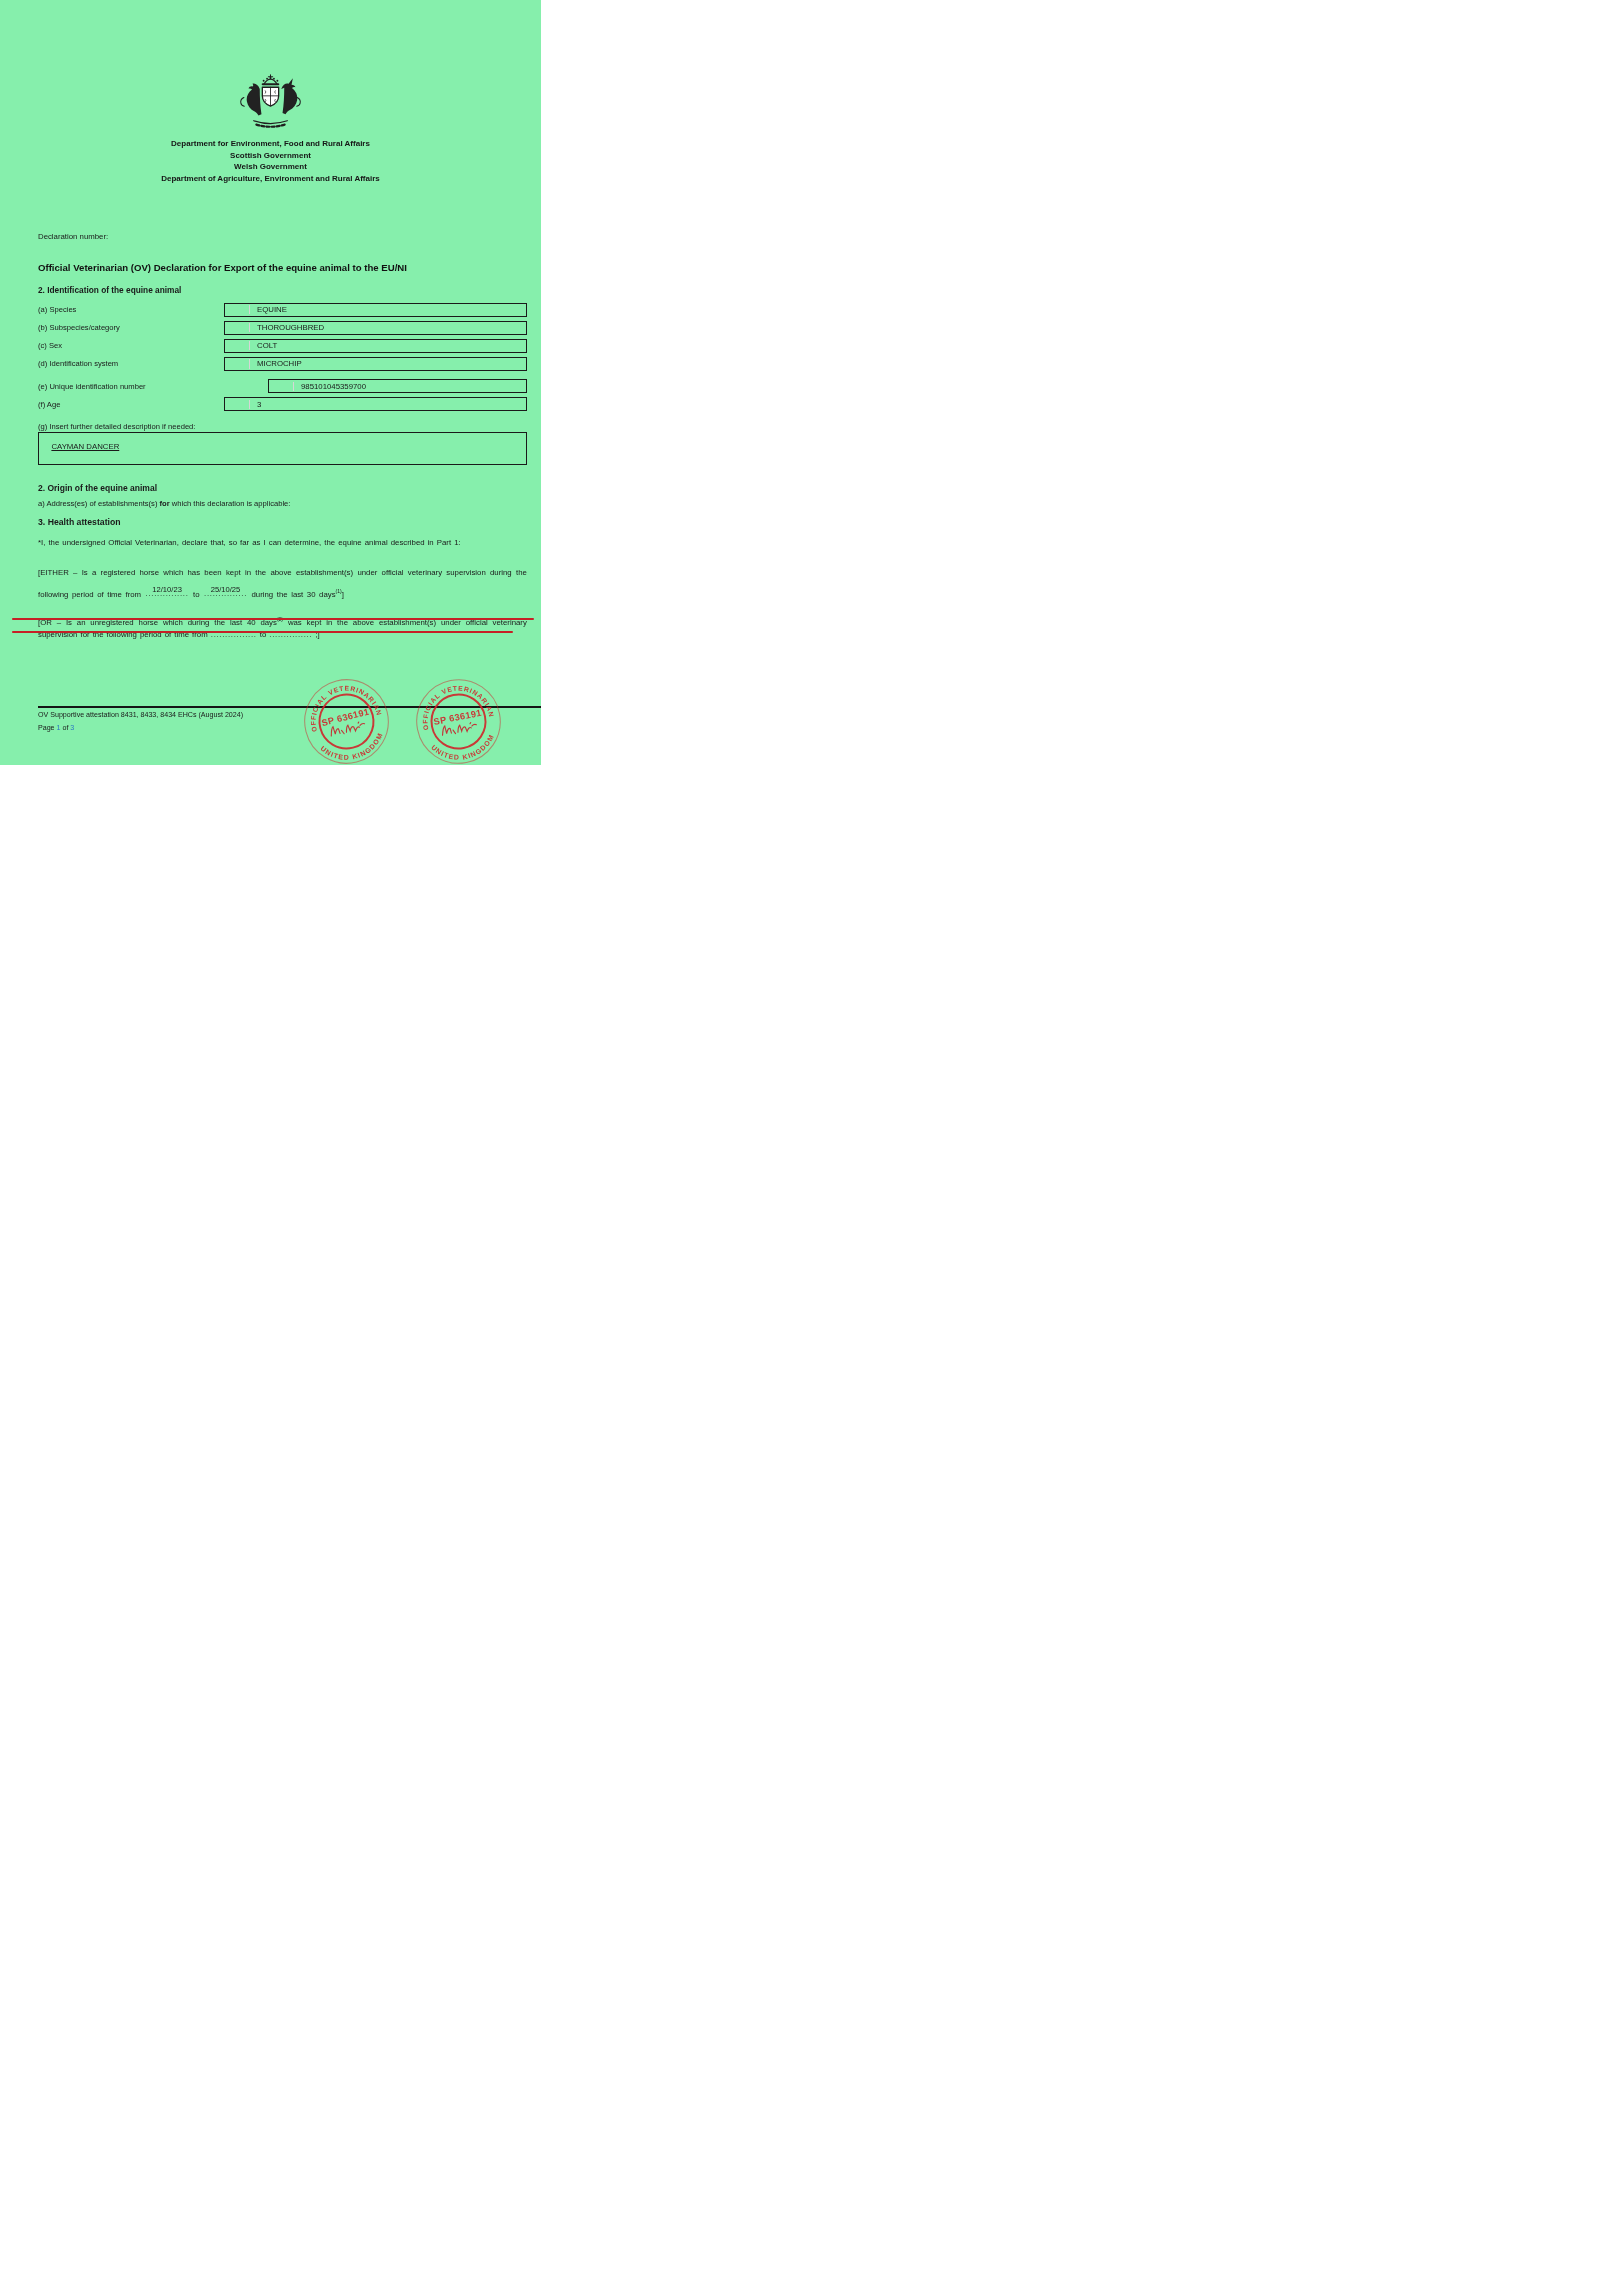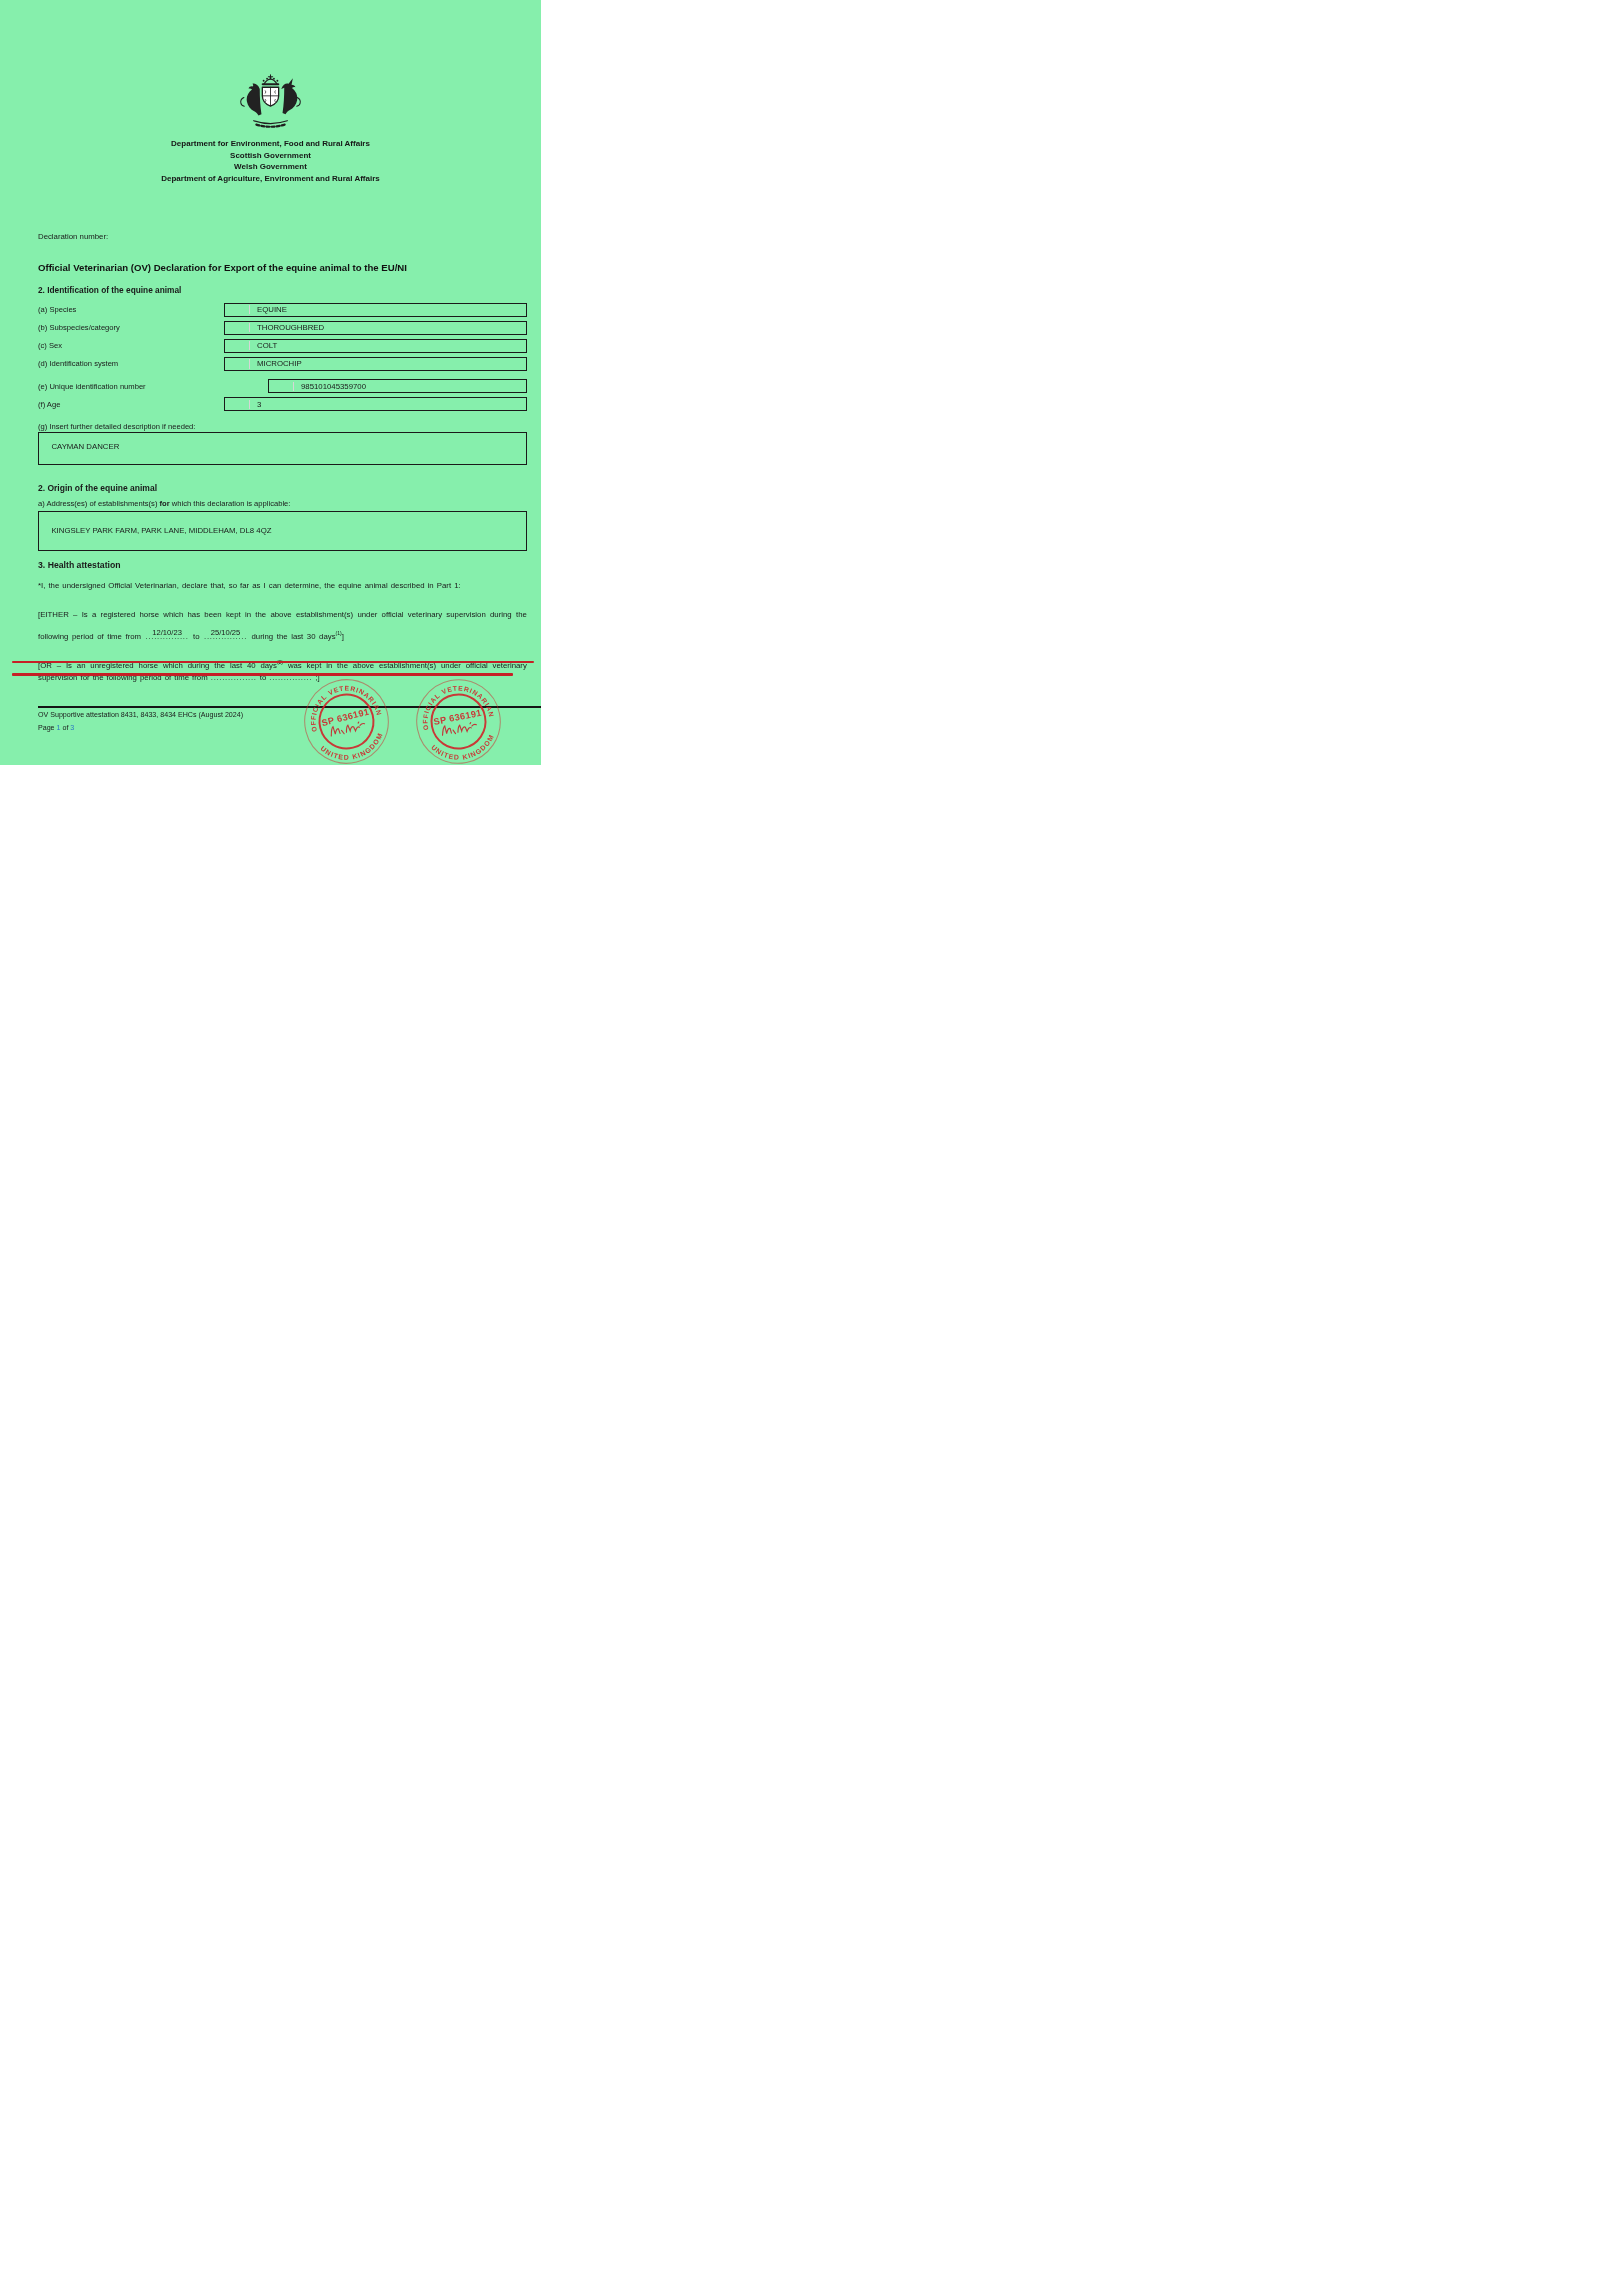--- a/index.html
+++ b/index.html
@@ -18,21 +18,21 @@
   .rows{margin-top:7.3px;}
   .row{display:flex;align-items:center;margin-bottom:4.1px;}
   .row.gap-lg{margin-top:8.3px;gap:44px;}
   .row .lbl{width:186px;flex:none;font-size:7.6px;}
   .vbox{flex:1;border:0.9px solid #1a1a1a;height:14px;display:flex;align-items:center;
         padding-left:32px;font-size:7.8px;position:relative;box-sizing:border-box;}
   .vbox::before{content:"";position:absolute;left:24px;top:1.4px;bottom:1.4px;width:0.5px;background:#d6d6d6;}
   
   .gblock{margin-top:11px;}
   .glabel{font-size:7.6px;margin-bottom:0.9px;}
-  .gbox{border:0.9px solid #1a1a1a;height:33px;padding:9.2px 0 0 12.4px;font-size:7.8px;box-sizing:border-box;}
+  .gbox{border:0.9px solid #1a1a1a;height:33px;padding:9.2px 0 0 12.4px;font-size:7.8px;box-sizing:border-box;text-decoration:underline;}
   
   .h2{margin-top:18px;font-size:8.5px;font-weight:bold;}
   .alabel{margin-top:5.5px;font-size:7.6px;}
   .abox{margin-top:2.8px;border:0.9px solid #1a1a1a;height:40px;display:flex;align-items:center;
         padding-left:12.4px;font-size:7.8px;box-sizing:border-box;}
   
   .h3{margin-top:9px;font-size:8.7px;font-weight:bold;}
   .intro{margin-top:9.2px;font-size:7.8px;line-height:13.8px;text-align:justify;word-spacing:0.9px;}
   .either{margin-top:13.8px;font-size:7.8px;line-height:18px;text-align:justify;word-spacing:1.4px;}
   .orpara{position:relative;margin-top:10px;font-size:7.8px;line-height:12.4px;text-align:justify;word-spacing:0.9px;}
@@ -130,21 +130,20 @@
     <div class="glabel">(g) Insert further detailed description if needed:</div>
     <div class="gbox">CAYMAN DANCER</div>
   </div>
 
   <div class="h2">2. Origin of the equine animal</div>
   <div class="alabel">
     <span>a) Address(es) of establishments(s)</span>
     <b>for</b>
     <span>which this declaration is applicable:</span>
   </div>
-  <div class="abox">KINGSLEY PARK FARM, PARK LANE, MIDDLEHAM, DL8 4QZ</div>
 
   <div class="h3">3. Health attestation</div>
   <p class="intro">*I, the undersigned Official Veterinarian, declare that, so far as I can determine, the equine animal described in Part 1:</p>
 
   <p class="either">
     <span>[EITHER – Is a registered horse which has been kept in the above establishment(s) under official veterinary supervision during the following period of time from</span>
     <span class="fillin"><span class="fill-date">12/10/23</span><span class="fill-dots">...............</span></span>
     <span>to</span>
     <span class="fillin"><span class="fill-date">25/10/25</span><span class="fill-dots">...............</span></span>
     <span>during the last 30 days</span><sup>(1)</sup><span>]</span>

